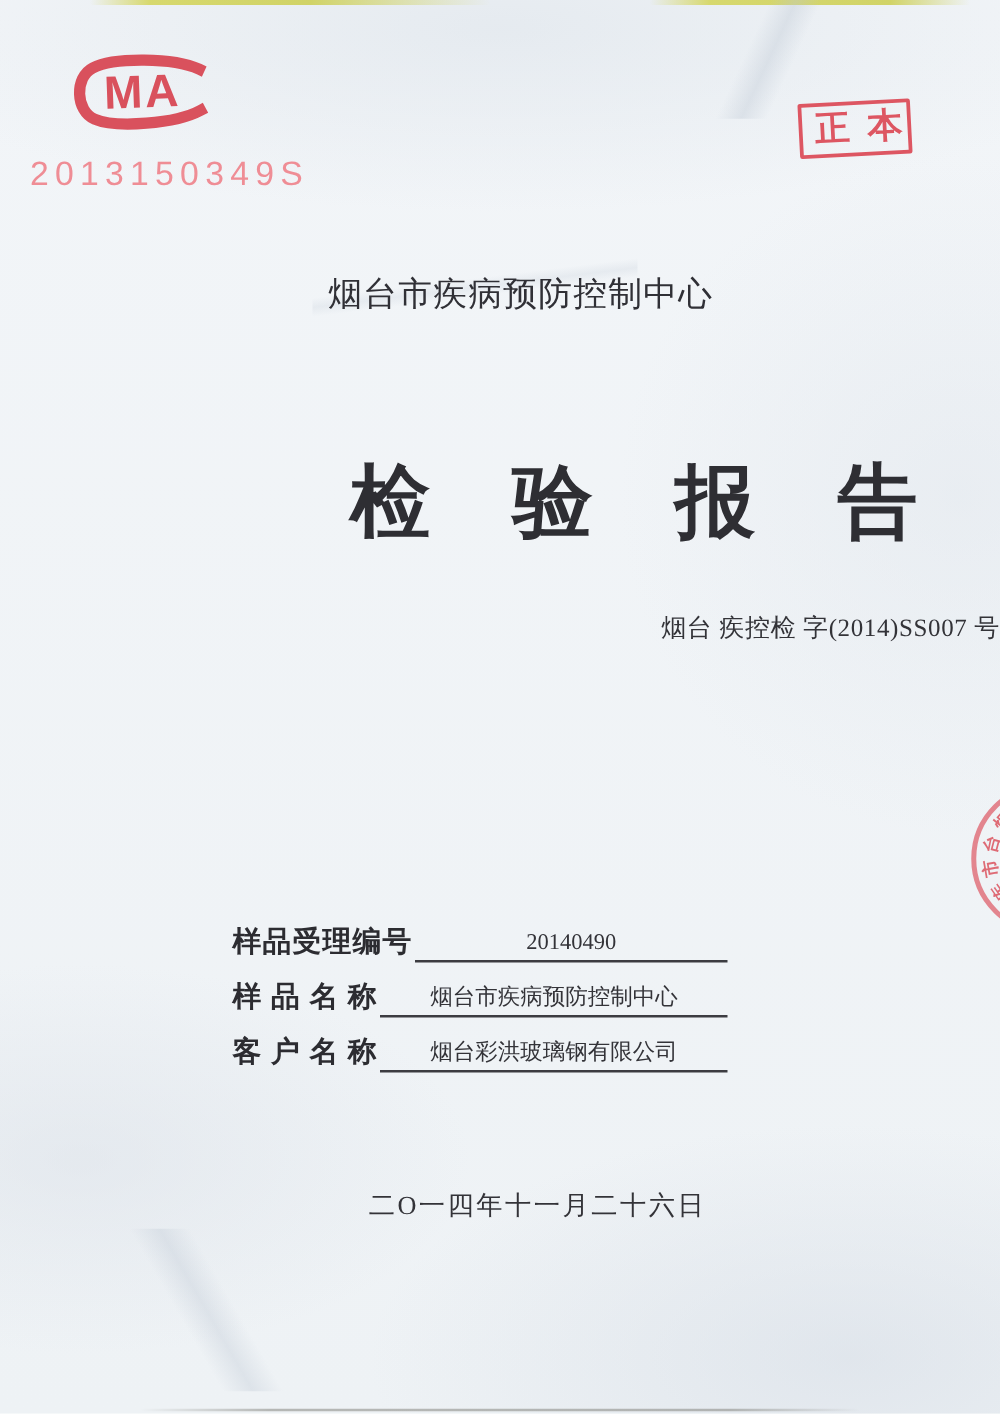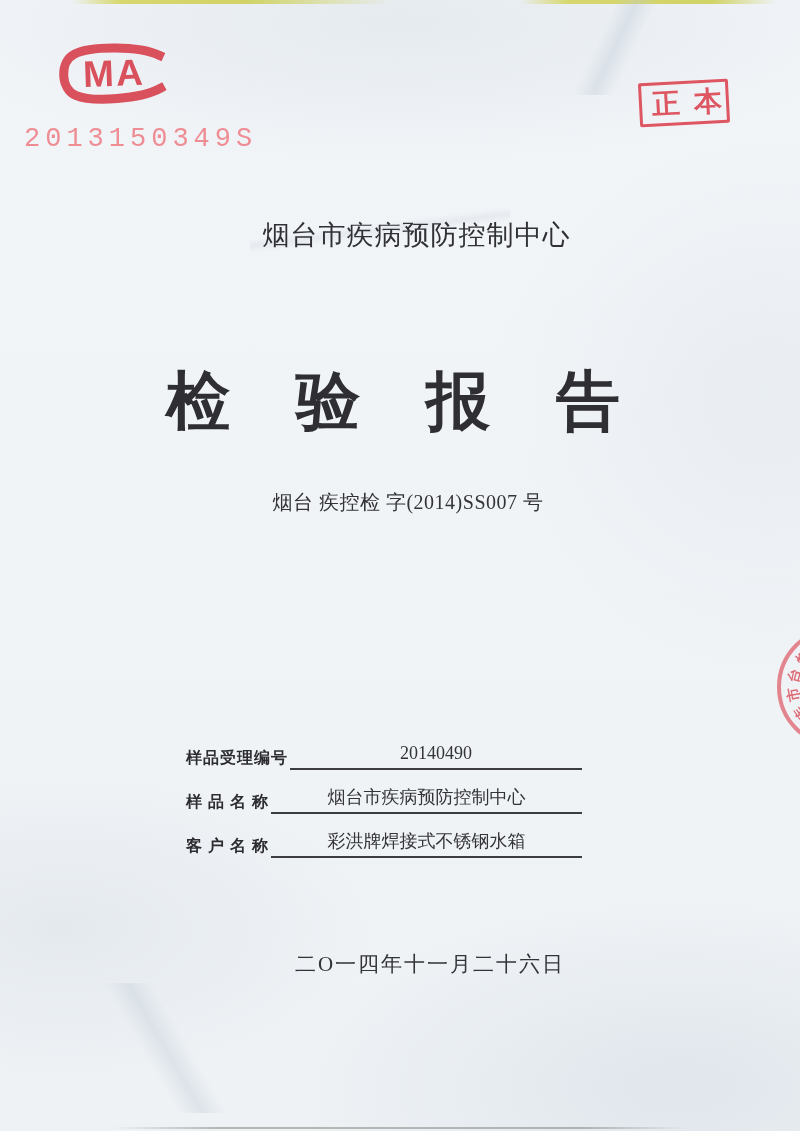--- a/index.html
+++ b/index.html
@@ -26,45 +26,45 @@
   .top-edge{position:absolute;top:0;left:0;right:0;height:4px;opacity:.85;
     background:linear-gradient(90deg, transparent 0, transparent 9%, #d3d456 15%, #ccce4e 31%, transparent 49%, transparent 65%, #d3d456 71%, #ccce4e 89%, transparent 97%);}
   .bottom-edge{position:absolute;bottom:2px;left:14%;width:72%;height:2px;
     background:linear-gradient(90deg, transparent, rgba(125,125,118,.5) 18%, rgba(125,125,118,.5) 82%, transparent);}
 
   
   .cma-stamp{position:absolute;left:56px;top:42px;transform:rotate(-2deg);}
   .cma-cert-no{
     position:absolute;left:24px;top:124px;
     font-size:27px;letter-spacing:5px;color:#ef8d95;
-    font-family:Liberation Mono, monospace;
+    font-family:Liberation Sans, sans-serif;
   }
 
   
   .original-stamp{
     position:absolute;left:639px;top:81px;width:74px;height:38px;
     border:3.5px solid #dd5662;border-radius:2px;
     transform:rotate(-3deg);
     color:#dd5662;font-size:28px;font-weight:bold;
     letter-spacing:14px;padding-left:10px;
     text-align:center;line-height:38px;white-space:nowrap;
   }
 
   .org-name{
     position:absolute;top:217px;left:0;right:0;
     text-align:center;font-size:27px;letter-spacing:1px;color:#303036;margin-left:33px;
   }
   .report-title{
     position:absolute;top:358px;left:0;right:0;margin:0;
-    text-align:center;font-size:64px;font-weight:600;color:#2e2e33;
+    text-align:right;font-size:64px;font-weight:600;color:#2e2e33;
     letter-spacing:66px;padding-left:52px;white-space:nowrap;
   }
   .report-no{
     position:absolute;top:489px;left:16px;right:0;
-    text-align:center;font-size:20px;letter-spacing:.5px;color:#333338;
+    text-align:right;font-size:20px;letter-spacing:.5px;color:#333338;
   }
 
   
   .round-seal{
     position:absolute;left:777px;top:626px;width:114px;height:114px;
     border-radius:50%;border:4px solid rgba(221,86,98,.7);
   }
   .round-seal span{
     position:absolute;width:15px;height:15px;
     font-size:14px;line-height:15px;color:rgba(218,82,94,.85);
@@ -72,21 +72,21 @@
   }
   .seal-ch-0{left:15px;top:20px;transform:rotate(-50deg);}
   .seal-ch-1{left:6px;top:38px;transform:rotate(-75deg);}
   .seal-ch-2{left:5px;top:57px;transform:rotate(-100deg);}
   .seal-ch-3{left:13px;top:75px;transform:rotate(-125deg);}
 
   
   .fields{position:absolute;left:186px;top:740px;width:396px;}
   .field-row{display:flex;align-items:flex-end;height:30px;margin-bottom:14px;}
   .field-label{
-    flex:none;font-size:16px;font-weight:bold;letter-spacing:1px;
+    flex:none;font-size:23px;font-weight:bold;letter-spacing:1px;
     white-space:pre;color:#2c2c31;padding-bottom:1px;
   }
   .field-line{
     flex:1;margin-left:2px;border-bottom:2px solid #3c3c41;
     text-align:center;font-size:18px;height:30px;line-height:30px;
     white-space:nowrap;color:#333338;
   }
   .report-date{
     position:absolute;top:950px;left:0;right:0;
     text-align:center;font-size:21px;letter-spacing:2px;color:#333338;
@@ -130,20 +130,20 @@
     <div class="field-row">
       <span class="field-label">样品受理编号</span>
       <span class="field-line">20140490</span>
     </div>
     <div class="field-row">
       <span class="field-label">样 品 名 称</span>
       <span class="field-line">烟台市疾病预防控制中心</span>
     </div>
     <div class="field-row">
       <span class="field-label">客 户 名 称</span>
-      <span class="field-line">彩洪牌焊接式不锈钢水箱</span>
+      <span class="field-line">烟台彩洪玻璃钢有限公司</span>
     </div>
   </div>
 
   <div class="report-date">二O一四年十一月二十六日</div>
 
   <div class="bottom-edge"></div>
 </div>
 
 </body></html>

